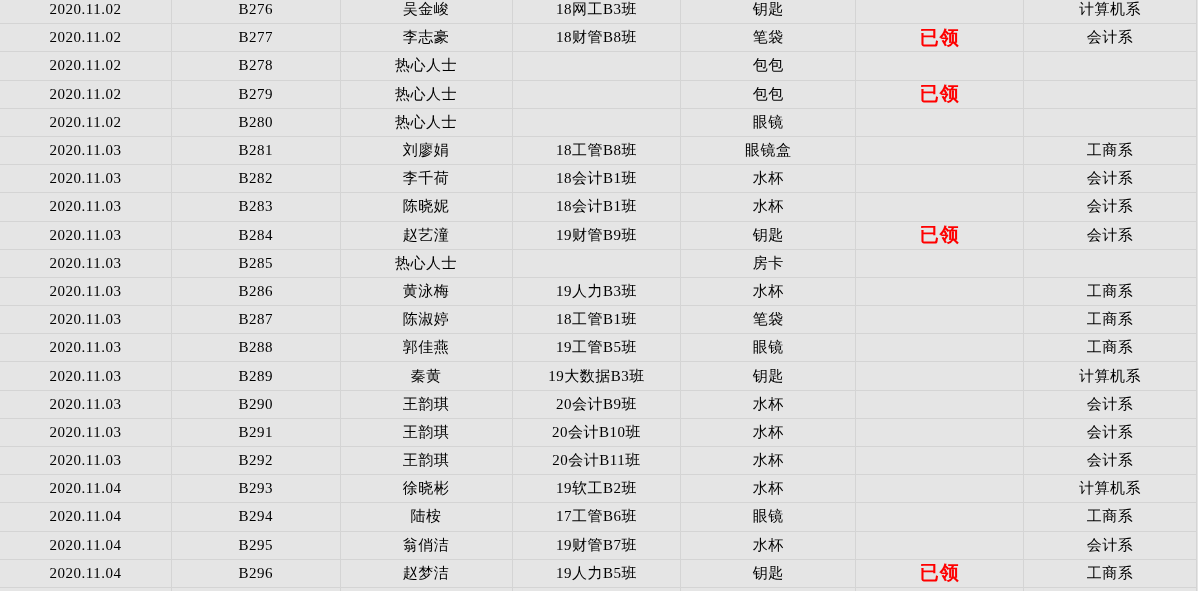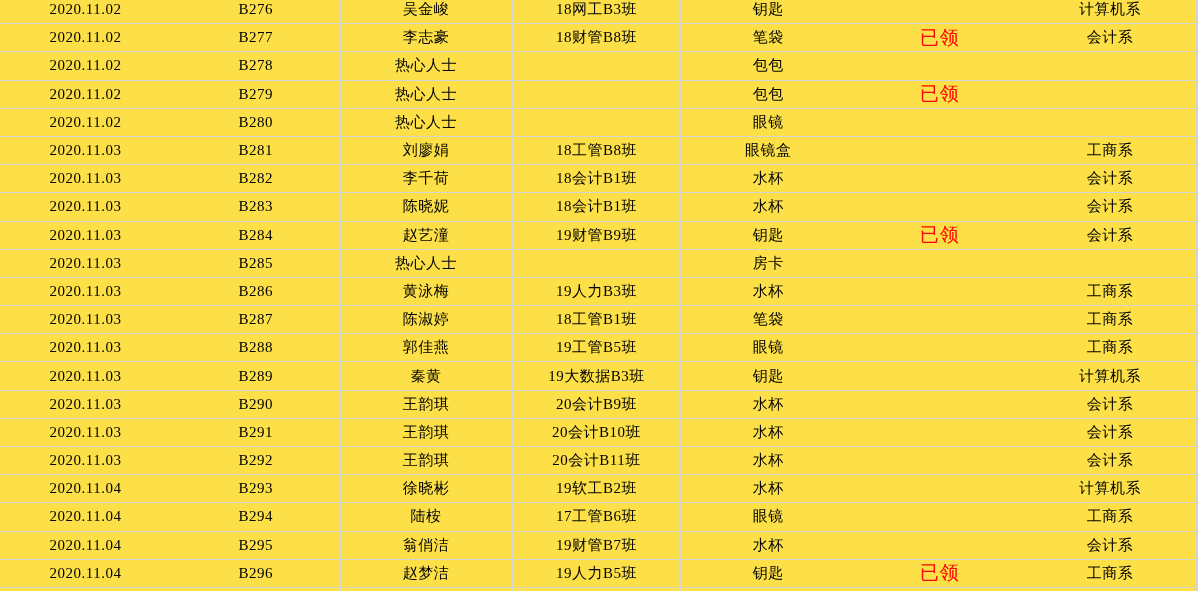--- a/index.html
+++ b/index.html
@@ -1,21 +1,21 @@
 <!DOCTYPE html>
 <html><head>
 <meta charset="utf-8">
 <style>
   html, body { margin: 0; padding: 0; background: #ffffff; }
   .viewport {
     position: relative;
     width: 1198px;
     height: 591px;
     overflow: hidden;
-    background: #fde047;
+    background: #e5e5e5;
   }
   table.sheet {
     position: absolute;
     top: -5px;
     left: -1px;
     border-collapse: collapse;
     table-layout: fixed;
   }
   table.sheet tr { height: 28.2px; }
   table.sheet td {
@@ -26,21 +26,21 @@
     vertical-align: middle;
     white-space: nowrap;
     overflow: hidden;
     color: #000000;
     font-family: "Liberation Serif", "DejaVu Serif", serif;
     font-size: 15px;
     letter-spacing: 0.5px;
   }
   table.sheet td.cell-status {
     color: #ff0000;
-    font-weight: normal;
+    font-weight: bold;
     font-size: 19px;
     letter-spacing: 1px;
   }
 </style>
 </head>
 <body>
 
 <div class="viewport">
   <table class="sheet">
     <colgroup>

